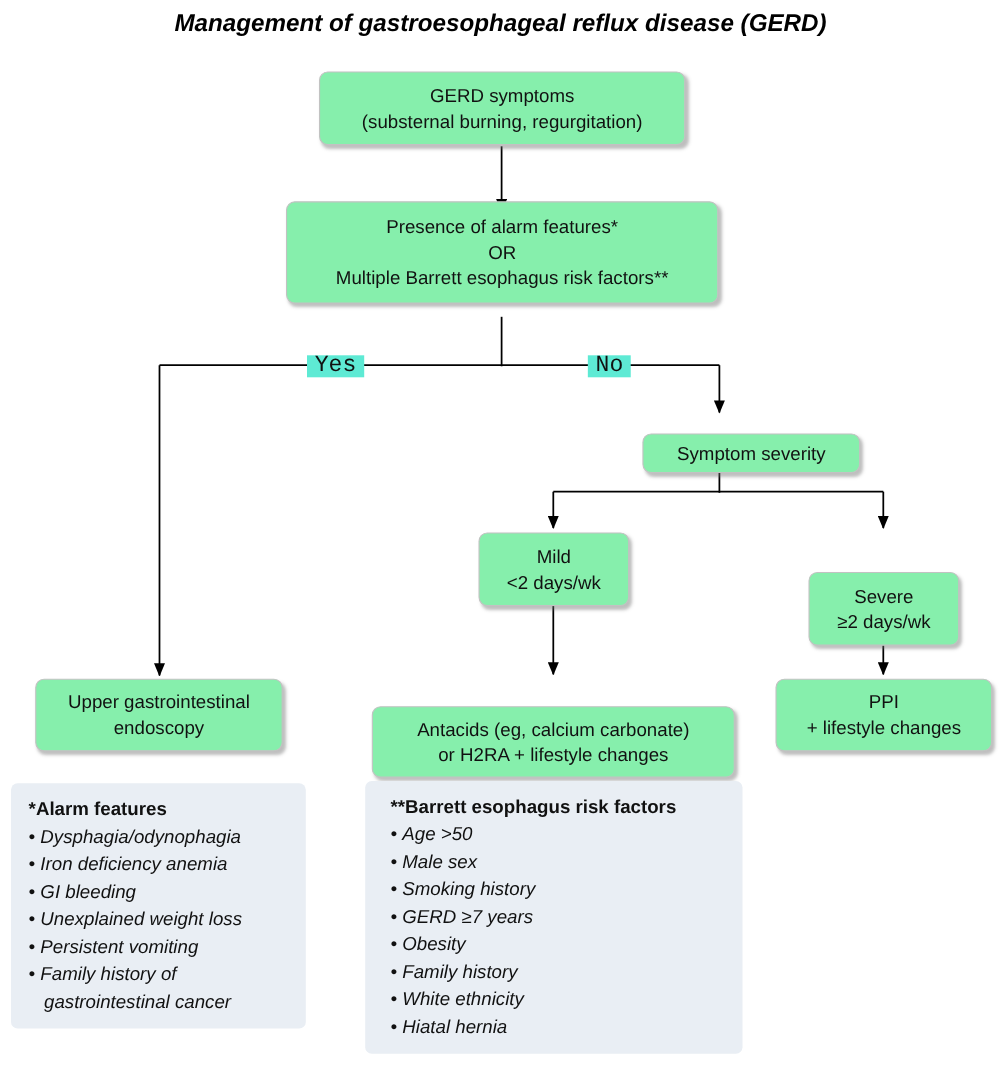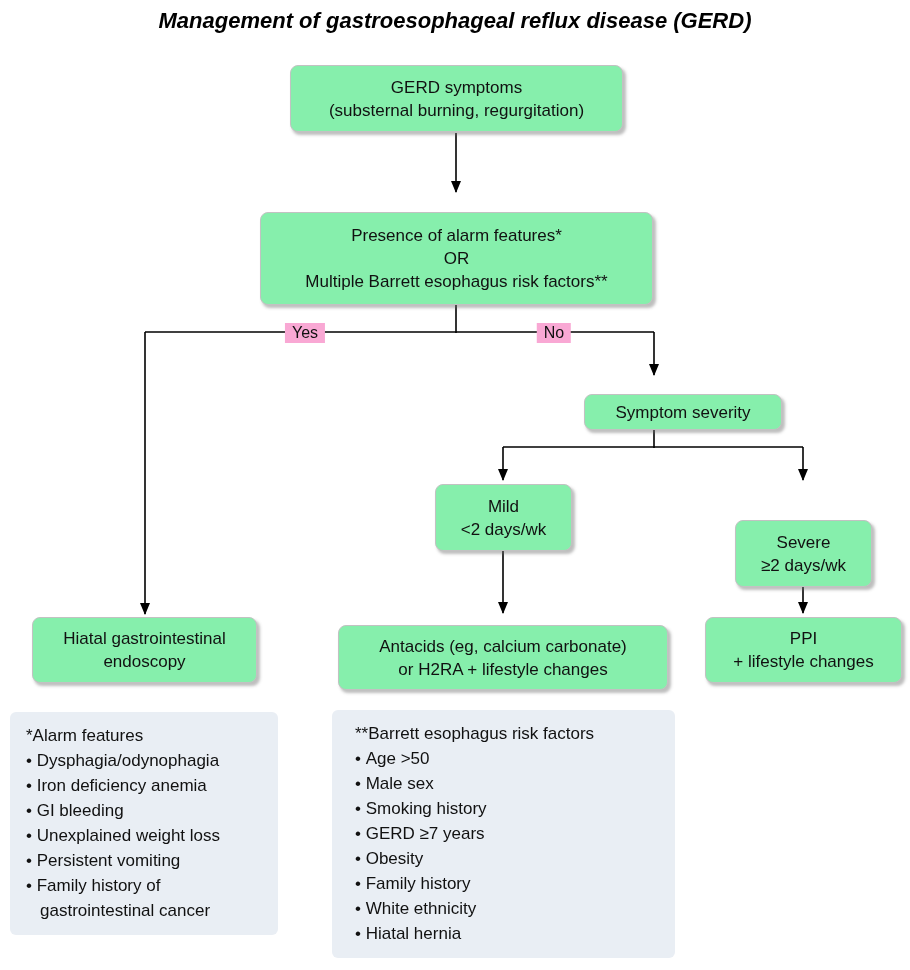--- a/index.html
+++ b/index.html
@@ -42,57 +42,59 @@
     display: flex;
     flex-direction: column;
     justify-content: center;
     align-items: center;
     text-align: center;
     font-size: 17px;
     line-height: 23px;
   }
   .node .nl { white-space: nowrap; display: block; }
   #n-gerd      { left: 290px; top:  65px; width: 333px; height: 67px; }
-  #n-alarm     { left: 260px; top: 212px; width: 393px; height: 93px; align-items: center; }
+  #n-alarm     { left: 260px; top: 183px; width: 393px; height: 93px; align-items: center; }
   #n-severity  { left: 555px; top: 394px; width: 198px; height: 36px; margin-left: 29px; }
   #n-mild      { left: 435px; top: 484px; width: 137px; height: 67px; }
   #n-severe    { left: 735px; top: 484px; width: 137px; height: 67px; margin-top: 36px; }
   #n-endo      { left:  32px; top: 617px; width: 225px; height: 66px; }
-  #n-antacids  { left: 338px; top: 625px; width: 330px; height: 65px; }
+  #n-antacids  { left: 338px; top: 642px; width: 330px; height: 65px; }
   #n-ppi       { left: 705px; top: 617px; width: 197px; height: 66px; }
   .edge-label {
     position: absolute;
     transform: translate(-50%, -50%);
-    background: #f9a8d4;
+    background: #5eead4;
     padding: 0 7px;
-    font-size: 16px;
+    font-size: 21px;
     line-height: 20px;
+    font-family: Liberation Mono, monospace;
   }
   #lbl-yes { left: 305px; top: 333px; }
   #lbl-no  { left: 554px; top: 333px; }
   .info {
     position: absolute;
     box-sizing: border-box;
     background: #e9eef4;
     border-radius: 6px;
     padding: 11px 14px 12px 16px;
     font-size: 17px;
     line-height: 25px;
   }
   #info-alarm   { left:  10px; top: 712px; width: 268px; min-height: 218px; }
   #info-barrett { left: 332px; top: 710px; width: 343px; min-height: 238px; padding-left: 23px; }
-  .info-title { font-weight: normal; }
+  .info-title { font-weight: bold; }
   .info ul {
     margin: 0;
     padding: 0;
     list-style: none;
   }
   .info li {
     padding-left: 14px;
     text-indent: -14px;
+    font-style: italic;
   }
   .info li::before { content: "\2022\00a0"; }
 </style>
 </head>
 <body>
 
 <div class="canvas">
 
   <div class="title">Management of gastroesophageal reflux disease (GERD)</div>
 
@@ -139,21 +141,21 @@
     <span class="nl">Mild</span>
     <span class="nl">&lt;2 days/wk</span>
   </div>
 
   <div class="node" id="n-severe">
     <span class="nl">Severe</span>
     <span class="nl">≥2 days/wk</span>
   </div>
 
   <div class="node" id="n-endo">
-    <span class="nl">Hiatal gastrointestinal</span>
+    <span class="nl">Upper gastrointestinal</span>
     <span class="nl">endoscopy</span>
   </div>
 
   <div class="node" id="n-antacids">
     <span class="nl">Antacids (eg, calcium carbonate)</span>
     <span class="nl">or H2RA + lifestyle changes</span>
   </div>
 
   <div class="node" id="n-ppi">
     <span class="nl">PPI</span>

